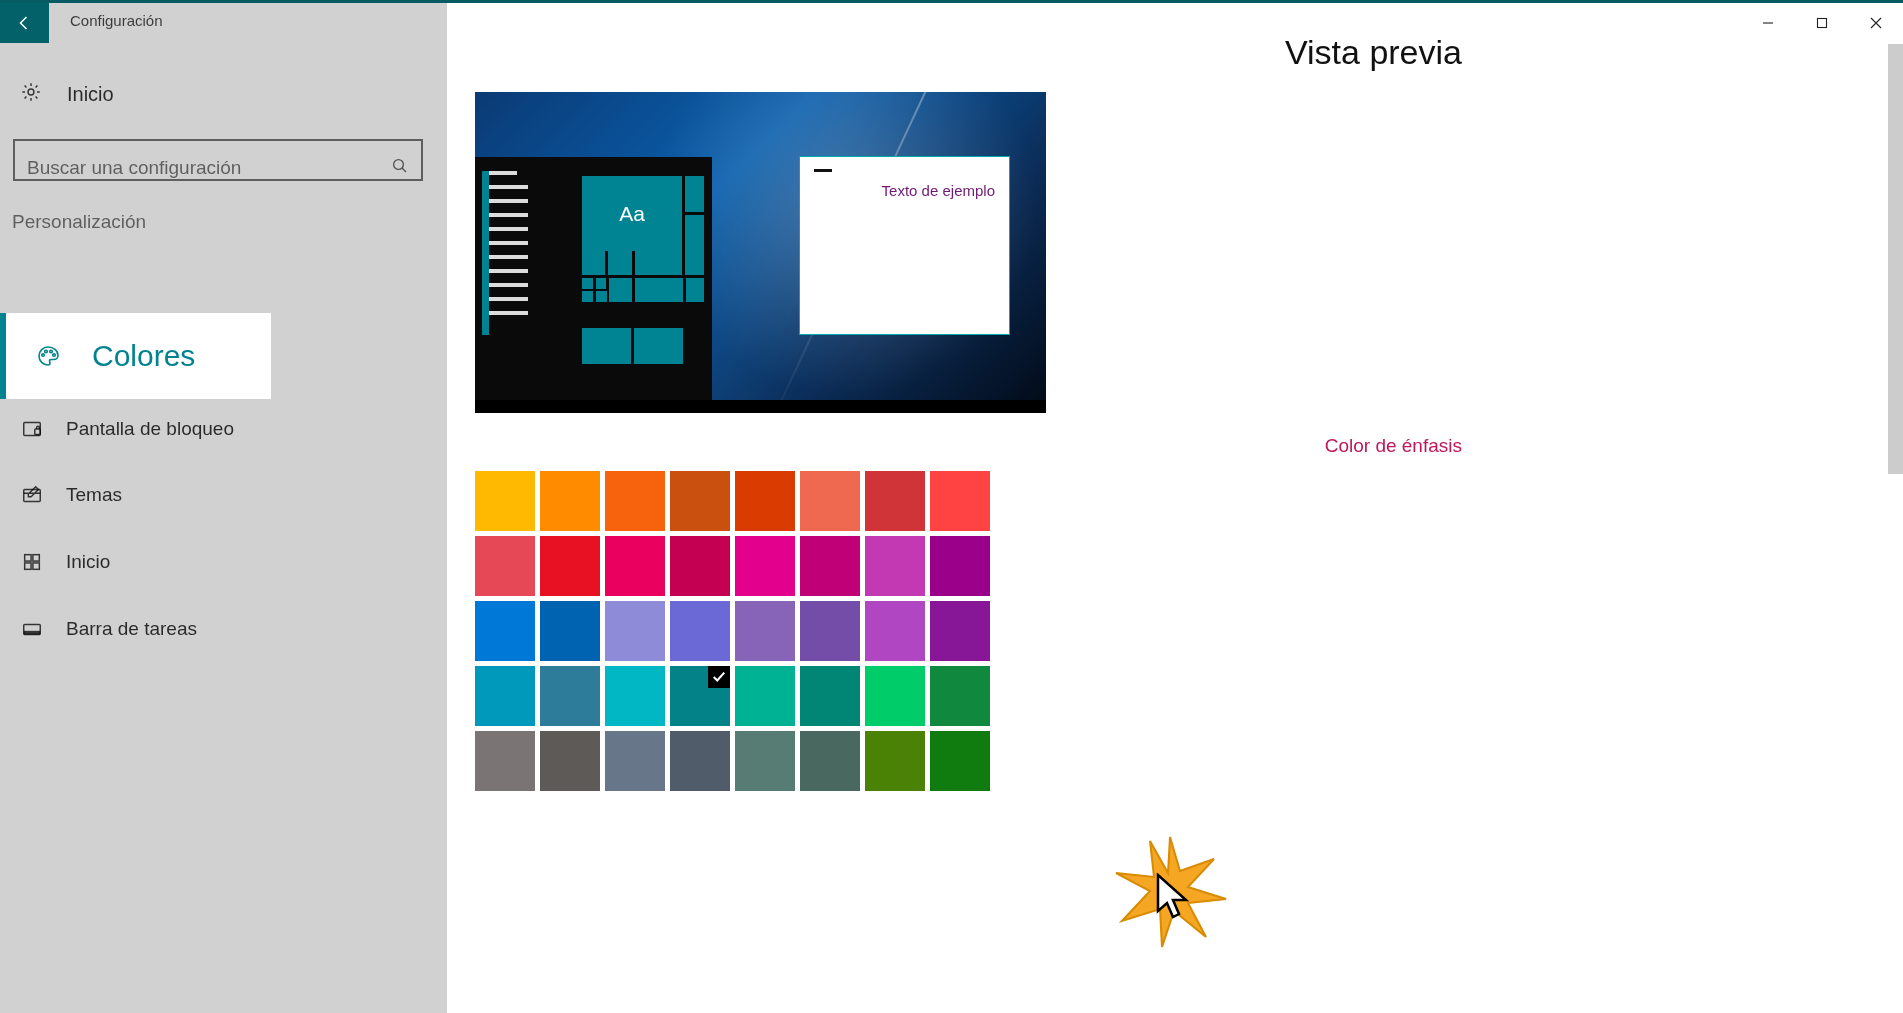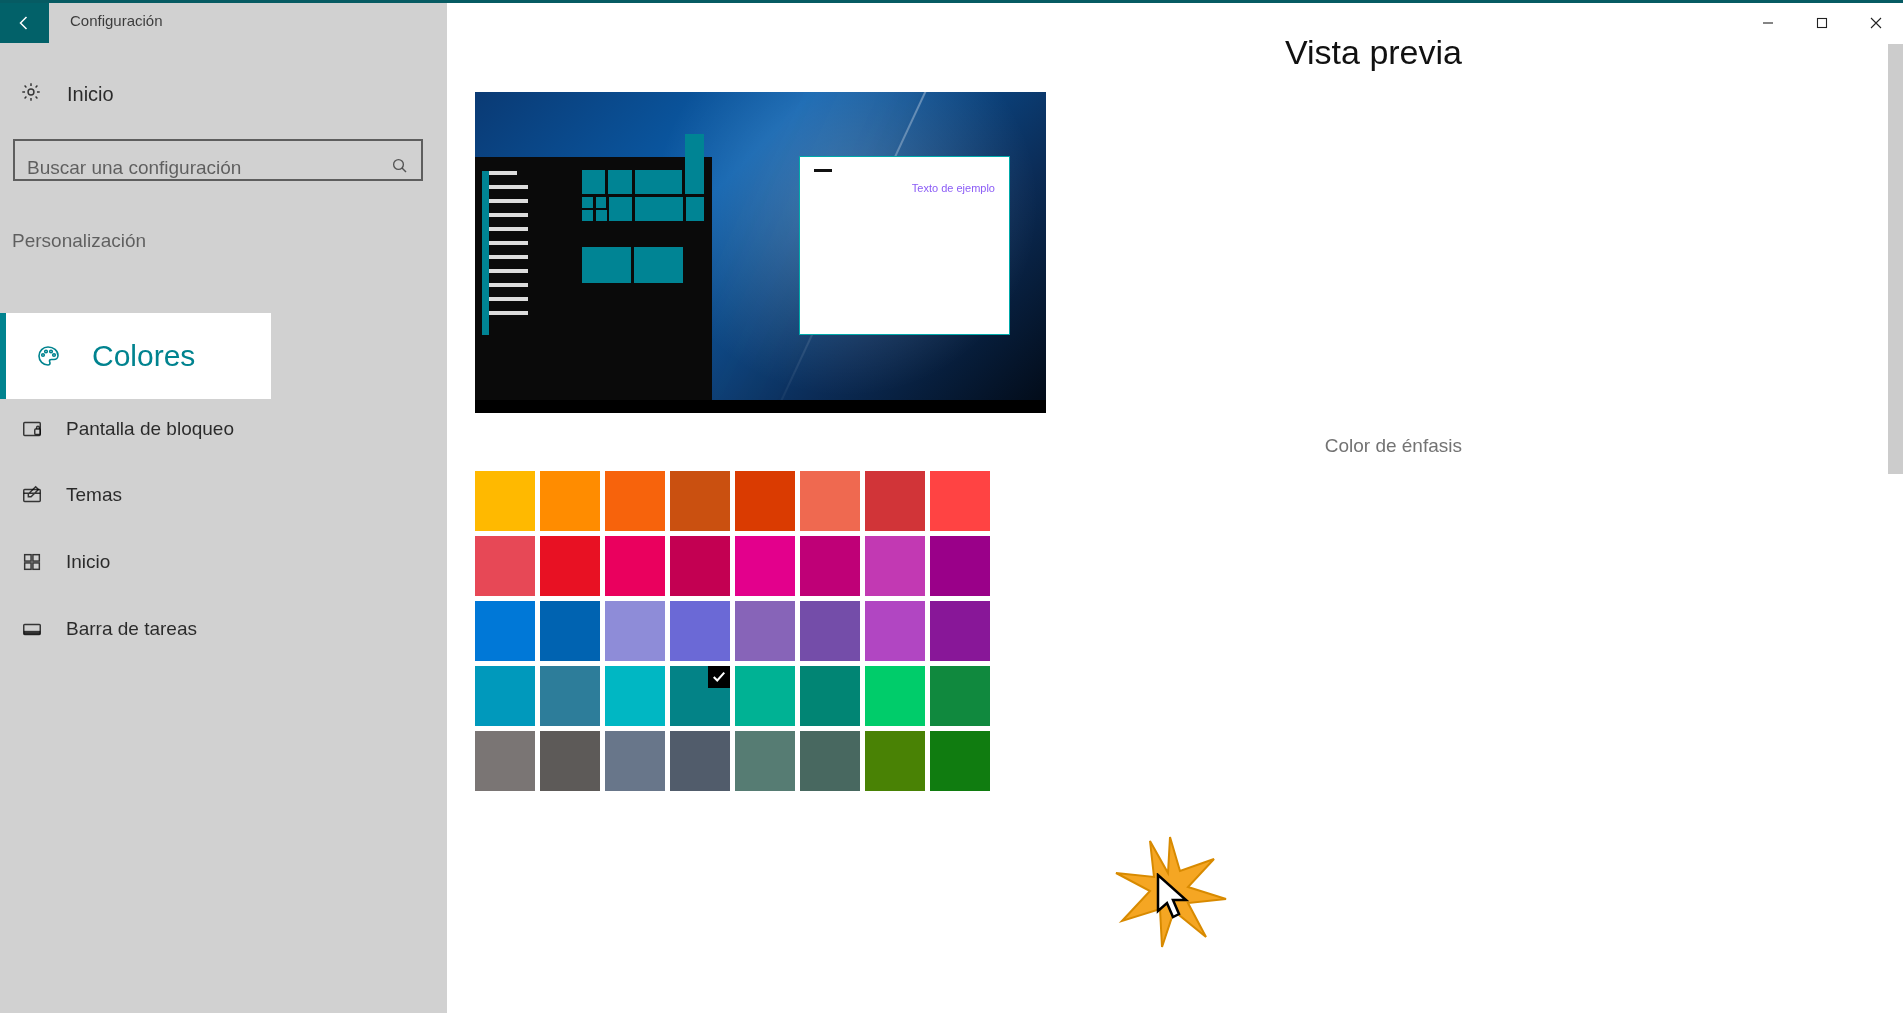--- a/index.html
+++ b/index.html
@@ -20,21 +20,21 @@
 .title-txt { position:absolute; left:70px; top:9px; font-size:15px; color:rgba(0,0,0,0.72); }
 
 .home-row { position:absolute; left:20px; top:78px; display:flex; align-items:center; gap:25px; }
 .home-row .lbl { font-size:20px; color:rgba(0,0,0,0.8); }
 .gear svg { width:22px; height:22px; stroke:rgba(0,0,0,0.75); fill:none; stroke-width:1.6; }
 
 .searchbox { position:absolute; left:13px; top:136px; width:410px; height:42px; border:2px solid rgba(0,0,0,0.55); display:flex; align-items:flex-end; padding:0 12px; }
 .searchbox .ph { flex:1; font-size:19px; color:rgba(0,0,0,0.55); }
 .search-icon svg { width:18px; height:18px; stroke:rgba(0,0,0,0.6); fill:none; stroke-width:1.8; }
 
-.section-label { position:absolute; left:12px; top:227px; font-size:19px; color:rgba(0,0,0,0.55); }
+.section-label { position:absolute; left:12px; top:208px; font-size:19px; color:rgba(0,0,0,0.55); }
 
 .navitem { position:absolute; left:0; width:447px; height:54px; display:flex; align-items:center; padding-left:20px; gap:22px; }
 .navitem .ico { width:24px; height:24px; display:flex; align-items:center; justify-content:center; }
 .navitem .ico svg { width:22px; height:22px; stroke:rgba(0,0,0,0.75); fill:none; stroke-width:1.6; }
 .navitem .txt { font-size:19px; color:rgba(0,0,0,0.8); }
 
 .navitem.active { left:0; width:271px; height:86px; background:#fff; border-left:6px solid #00838f; padding-left:30px; gap:32px; }
 .navitem.active .txt { font-size:30px; color:#00838f; }
 .navitem.active .ico svg { width:34px; height:34px; stroke:#00838f; }
 
@@ -54,23 +54,23 @@
 .preview .startpanel { position:absolute; left:0; bottom:13px; width:237px; height:243px; background:#0a0a0a; }
 .preview .col1 { position:absolute; left:10px; top:14px; width:43px; }
 .preview .col1 .bar { height:4px; background:#dcdcdc; margin-bottom:10px; }
 .preview .col1 .sq { position:absolute; left:-3px; top:0; bottom:-10px; width:7px; background:#008494; }
 .preview .tiles { position:absolute; left:107px; top:19px; width:122px; }
 .preview .bigtile { width:100px; height:75px; background:#008494; display:flex; align-items:center; justify-content:center; color:#fff; font-size:21px; margin-bottom:3px; }
 .preview .smrow { display:flex; gap:3px; margin-bottom:3px; }
 .preview .sm { background:#008494; }
 .preview .samplewin { position:absolute; left:324px; top:64px; width:211px; height:179px; background:#fff; border:1px solid #0aa; padding:12px 14px; }
 .preview .sampleaccent { width:18px; height:3px; background:#111; margin-bottom:10px; }
-.preview .sampletxt { font-size:11px; color:#8b5cf6; }
-
-.h2 { font-size:19px; color:#737373; margin-top:22px; margin-bottom:14px; }
+.preview .sampletxt { font-size:15px; color:#701a75; }
+
+.h2 { font-size:19px; color:#be185d; margin-top:22px; margin-bottom:14px; }
 
 .swatchgrid { display:grid; grid-template-columns:repeat(8,60px); grid-auto-rows:60px; gap:5px; width:520px; position:relative; }
 .swatch { width:60px; height:60px; position:relative; }
 .swatch .check { position:absolute; right:0; top:0; width:22px; height:22px; background:#000; display:flex; align-items:center; justify-content:center; }
 .swatch .check svg { width:14px; height:14px; stroke:#fff; stroke-width:2.4; fill:none; }
 
 
 .burst { position:absolute; width:120px; height:120px; pointer-events:none; }
 .burst svg { width:120px; height:120px; }
 .cursor { position:absolute; width:34px; height:46px; pointer-events:none; }
@@ -183,20 +183,24 @@
             <div class="bar"></div>
             <div class="bar"></div>
           <div class="bar"></div>
             <div class="bar"></div>
             <div class="bar"></div>
             <div class="bar"></div>
           <div class="bar"></div>
             <div class="bar"></div>
         </div>
         <div class="tiles">
+          <div style="display:flex;gap:3px;margin-bottom:3px">
+              <div class="bigtile">Aa</div>
+              <div class="sm" style="width:19px;height:36px"></div>
+            </div>
           <div style="display:flex;gap:3px;margin-top:-42px;margin-left:103px">
               <div class="sm" style="width:19px;height:36px"></div>
             </div>
           <div class="smrow">
               <div class="sm" style="width:24px;height:24px"></div>
               <div class="sm" style="width:24px;height:24px"></div>
               <div class="sm" style="width:49px;height:24px"></div>
               <div class="sm" style="width:19px;height:24px"></div>
             </div>
           <div class="smrow">

